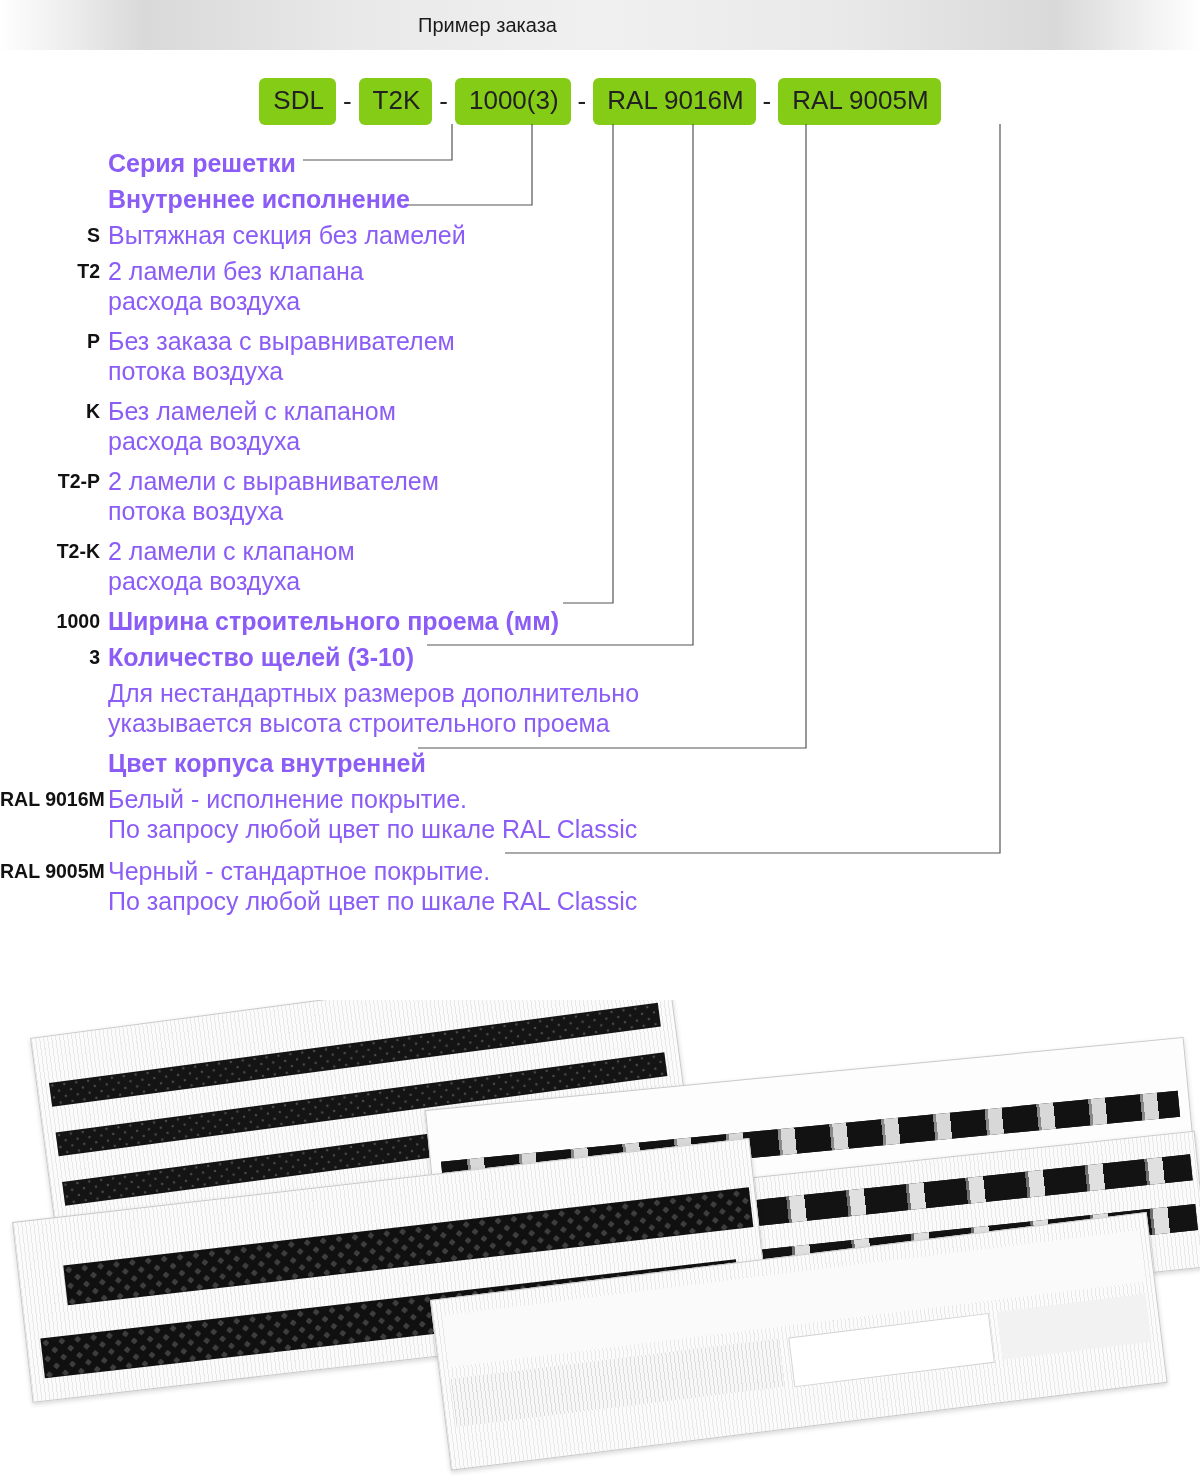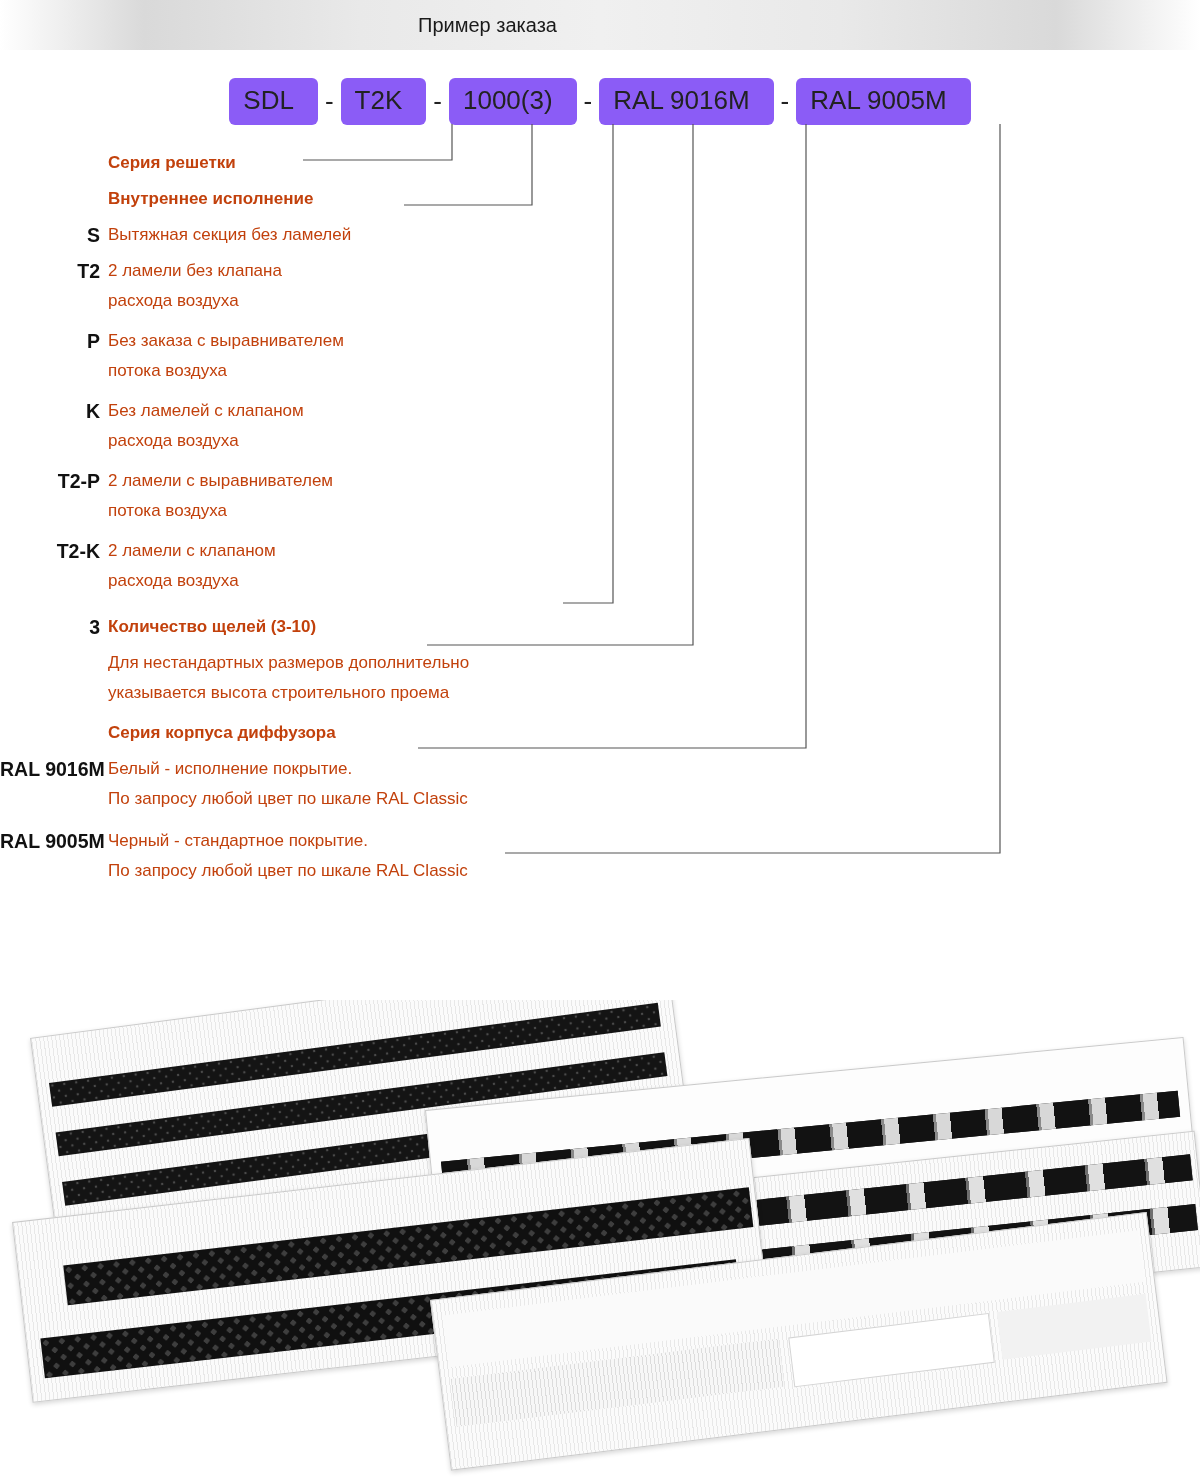--- a/index.html
+++ b/index.html
@@ -41,24 +41,24 @@
     position: absolute;
     top: 78px;
     left: 0;
     width: 1200px;
     display: flex;
     justify-content: center;
     align-items: center;
     gap: 0px;
   }
   .chip {
-    background: #8b5cf6;
+    background: #84cc16;
     border-radius: 6px;
     font-size: 26px;
-    padding: 7px 24px 9px 14px;
+    padding: 7px 12px 9px 14px;
     color: #222;
     white-space: nowrap;
   }
   .dash {
     font-size: 26px;
     padding: 0 7px;
     color: #222;
   }
 
   
@@ -77,23 +77,23 @@
     width: 100px;
     text-align: right;
     padding-right: 8px;
     font-weight: bold;
     font-size: 19.5px;
     line-height: 30px;
     white-space: nowrap;
     color: #111;
   }
   .val {
-    font-size: 17px;
+    font-size: 25px;
     line-height: 30px;
-    color: #c2410c;
+    color: #8b5cf6;
     position: relative;
   }
   .val.bold {
     font-weight: bold;
   }
   .val .l2 { display: block; }
   .gap-sm { height: 10px; }
   .gap-xs { height: 6px; }
 
   
@@ -253,20 +253,24 @@
   <div class="row">
     <div class="key">T2-K</div>
     <div class="val">
       <span>2 ламели с клапаном</span>
       <span class="l2">расхода воздуха</span>
     </div>
   </div>
 
   <div class="gap-sm"></div>
 
+  <div class="row">
+    <div class="key">1000</div>
+    <div class="val bold">Ширина строительного проема (мм)</div>
+  </div>
 
   <div class="gap-xs"></div>
 
   <div class="row">
     <div class="key">3</div>
     <div class="val bold">Количество щелей (3-10)</div>
   </div>
 
   <div class="gap-xs"></div>
 
@@ -275,21 +279,21 @@
     <div class="val">
       <span>Для нестандартных размеров дополнительно</span>
       <span class="l2">указывается высота строительного проема</span>
     </div>
   </div>
 
   <div class="gap-sm"></div>
 
   <div class="row">
     <div class="key"></div>
-    <div class="val bold">Серия корпуса диффузора</div>
+    <div class="val bold">Цвет корпуса внутренней</div>
   </div>
 
   <div class="gap-xs"></div>
 
   <div class="row">
     <div class="key">
       <span>RAL</span>
       <span class="l2">9016M</span>
     </div>
     <div class="val">

